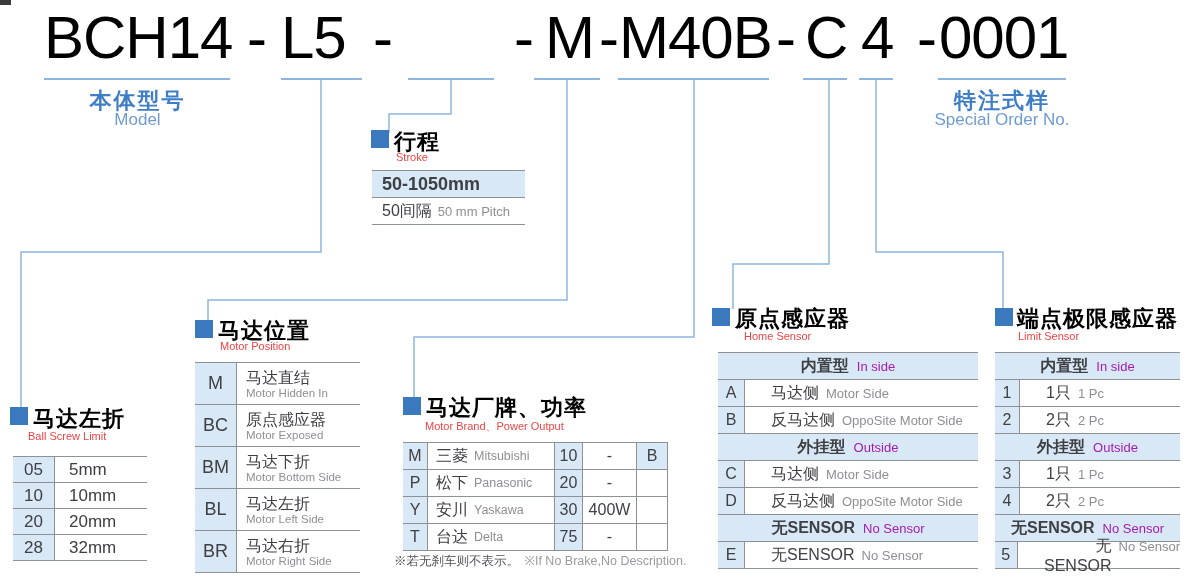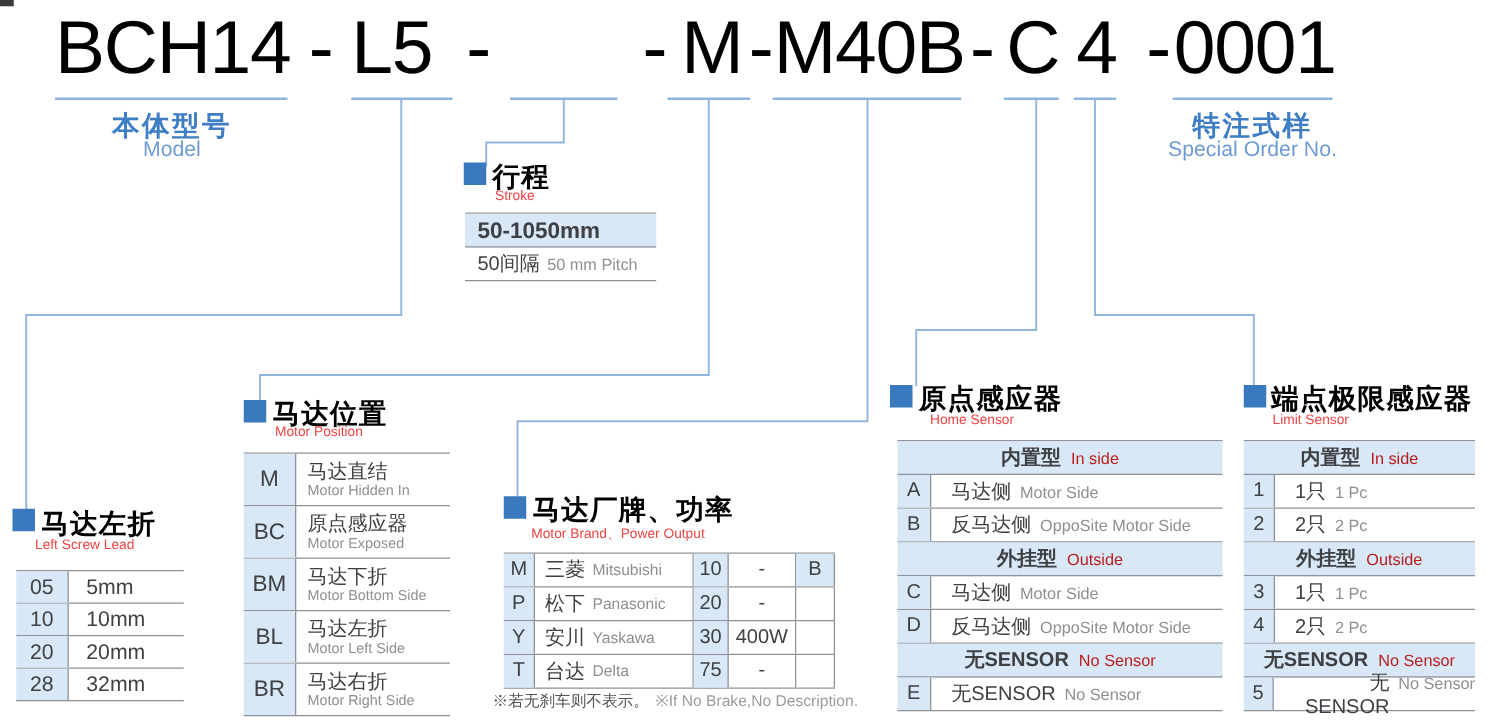--- a/index.html
+++ b/index.html
@@ -64,24 +64,24 @@
   .mb-brake{width:31px;height:100%;display:flex;align-items:center;justify-content:center;
             font-size:16px;border-right:1px solid #8e9196;box-sizing:border-box;}
   .footnote{position:absolute;font-size:12.5px;white-space:nowrap;z-index:2;}
   .footnote .f-zh{color:#515256;}
   .footnote .f-en{color:#9a9b9e;margin-left:2px;}
 
   
   .sn-row{height:27px;text-align:right;}
   .sn-band{justify-content:center;background:#d9e8f6;}
   .band-zh{font-size:16px;font-weight:bold;color:#3f4043;}
-  .band-en{font-size:13px;color:#b91c1c;margin-left:8px;}
+  .band-en{font-size:13px;color:#a21caf;margin-left:8px;}
   .sn-code{height:100%;display:flex;align-items:center;justify-content:center;
            font-size:16px;border-right:1px solid #8e9196;box-sizing:border-box;}
-  .sn-desc{padding-left:16px;display:flex;align-items:baseline;}
+  .sn-desc{padding-left:26px;display:flex;align-items:baseline;}
 </style>
 </head>
 <body>
 
 <div class="canvas">
 
   <div class="corner-mark"></div>
 
   <svg class="leaders" width="1200" height="581">
     <g stroke="#8fb5de" stroke-width="2">
@@ -131,21 +131,21 @@
       <span class="st-range">50-1050mm</span>
     </div>
     <div class="row st-row">
       <span class="st-pitch-zh">50间隔</span>
       <span class="st-pitch-en">50 mm Pitch</span>
     </div>
   </div>
 
   <div class="bullet" style="left:10px;top:407px"></div>
   <div class="head-zh" style="left:33px;top:404px">马达左折</div>
-  <div class="head-en" style="left:28px;top:430px">Left Screw Lead</div>
+  <div class="head-en" style="left:28px;top:430px">Ball Screw Limit</div>
   <div class="tbl" style="left:13px;top:456px;width:134px">
     <div class="row bs-row">
       <div class="bs-code bluecell">05</div>
       <div class="bs-val">5mm</div>
     </div>
     <div class="row bs-row">
       <div class="bs-code bluecell">10</div>
       <div class="bs-val">10mm</div>
     </div>
     <div class="row bs-row">

